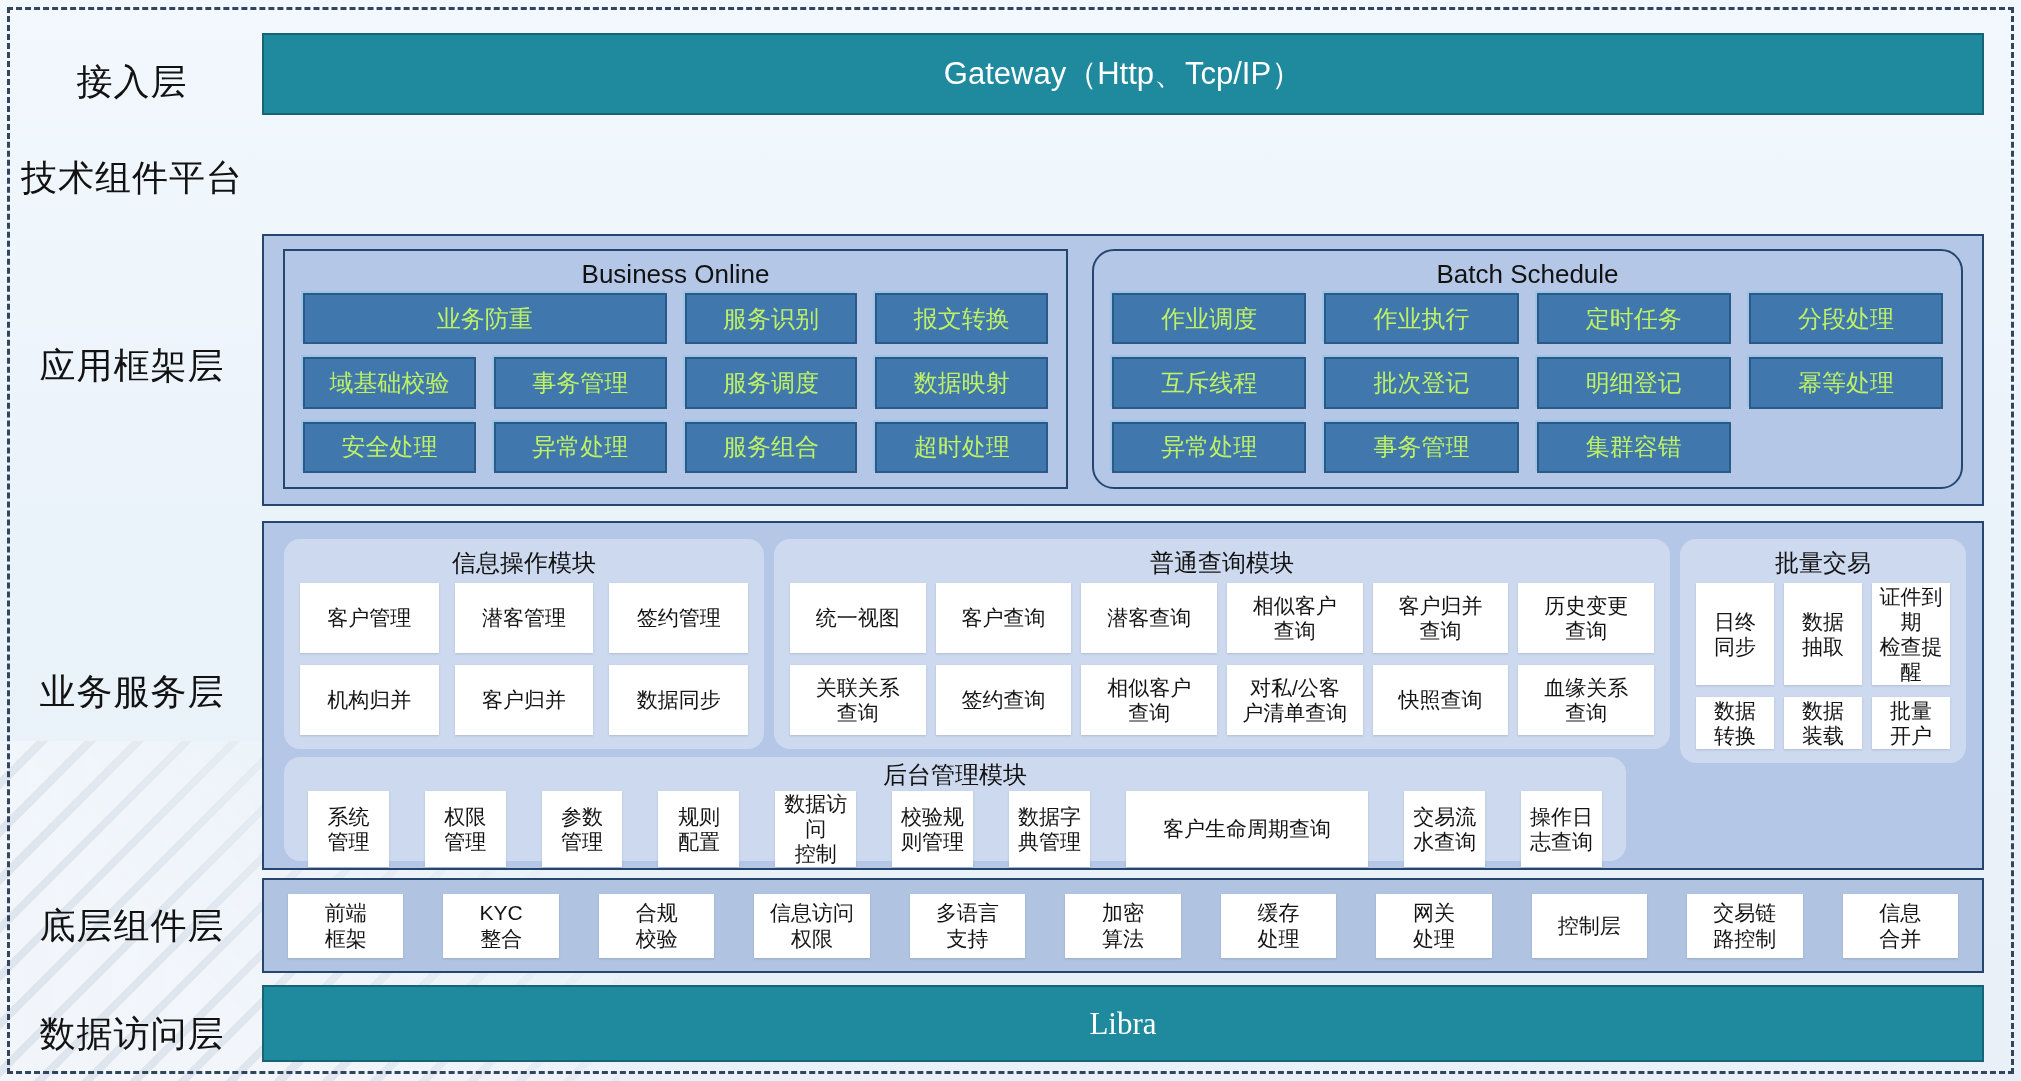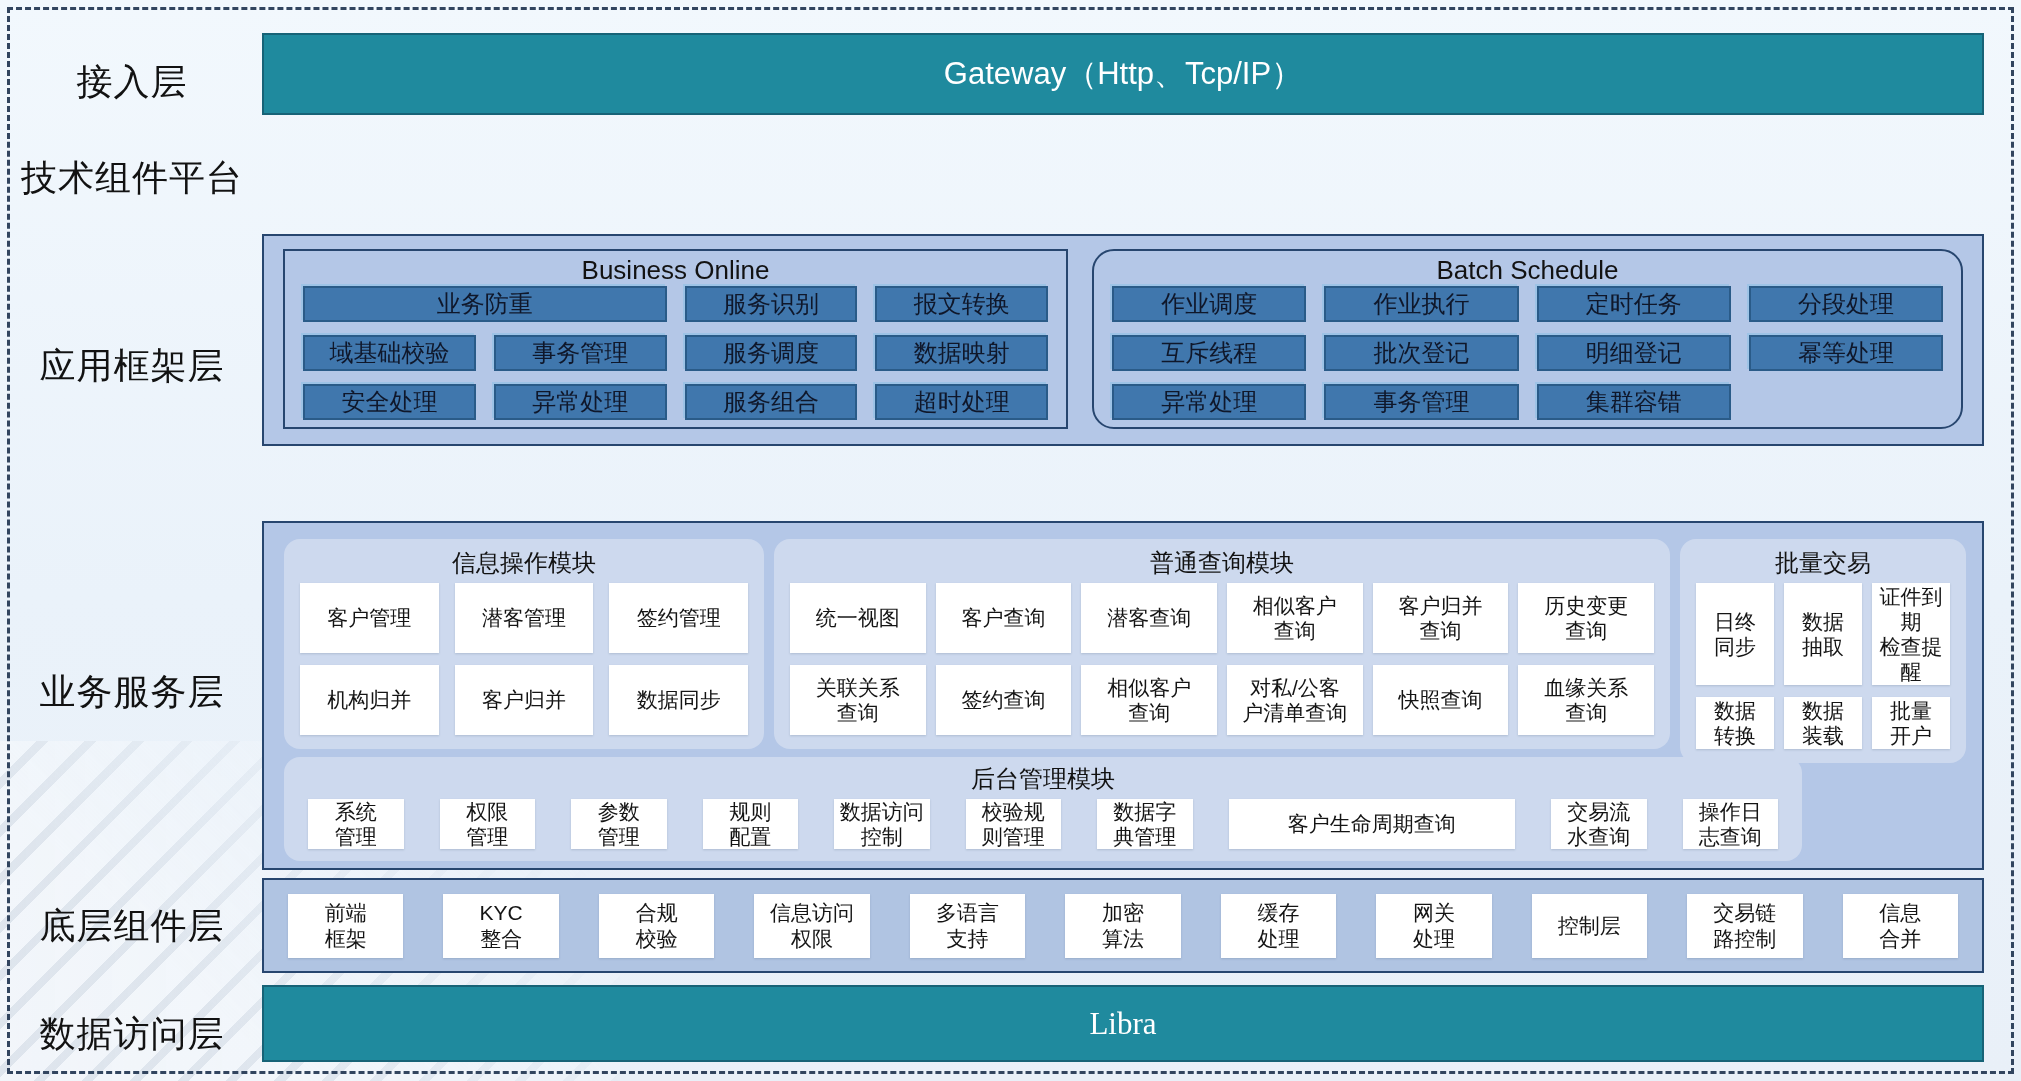--- a/index.html
+++ b/index.html
@@ -27,46 +27,46 @@
   .bar{position:absolute;left:262px;width:1722px;box-sizing:border-box;}
 
   .gateway{top:33px;height:82px;background:var(--teal);border:2px solid var(--teal-border);
     display:flex;align-items:center;justify-content:center;color:#fff;font-size:31px;}
 
   .techbar{top:128px;height:83px;background:var(--steel-bar);border:2px solid var(--navy);
     display:flex;align-items:center;justify-content:space-between;padding:0 64px;}
   .tech-btn{width:312px;height:54px;background:var(--btn-dark);border:2px solid var(--btn-dark-border);
     color:#fff;font-size:25px;display:flex;align-items:center;justify-content:center;box-sizing:border-box;}
 
-  .appbox{top:234px;height:212px;background:var(--steel-bg);border:2px solid var(--navy);
+  .appbox{top:234px;height:272px;background:var(--steel-bg);border:2px solid var(--navy);
     display:flex;gap:24px;padding:13px 19px 15px;}
   .subbox{border:2px solid var(--navy);background:var(--steel-bg);box-sizing:border-box;
     display:flex;flex-direction:column;padding:4px 18px 14px;}
   .subbox.bo{flex:0 0 785px;}
   .subbox.bs{flex:1;border-radius:22px;}
   .subbox-title{height:38px;display:flex;align-items:center;justify-content:center;
     font-size:26px;color:var(--ink);}
   .subgrid{flex:1;display:grid;grid-template-columns:repeat(4,1fr);gap:13px 18px;}
   .cell-steel{background:var(--btn-steel);border:2px solid var(--btn-steel-border);
-    box-shadow:-2px -2px 0 var(--hl);color:#0f172a;font-size:24px;
+    box-shadow:-2px -2px 0 var(--hl);color:#bef264;font-size:24px;
     display:flex;align-items:center;justify-content:center;box-sizing:border-box;}
 
   .bizbox{top:521px;height:349px;background:var(--steel-bg);border:2px solid var(--navy);}
   .panel{position:absolute;background:var(--panel);border-radius:16px;box-sizing:border-box;
     display:flex;flex-direction:column;padding:4px 16px 14px;}
   .panel-title{height:40px;display:flex;align-items:center;justify-content:center;
     font-size:24px;color:var(--ink);}
   .panel-grid{flex:1;display:grid;gap:12px 16px;}
   .p-info{left:20px;top:16px;width:480px;height:210px;}
   .p-info .panel-grid{grid-template-columns:repeat(3,1fr);}
   .p-query{left:510px;top:16px;width:896px;height:210px;}
   .p-query .panel-grid{grid-template-columns:repeat(6,1fr);gap:12px 10px;}
   .p-batch{left:1416px;top:16px;width:286px;height:224px;}
   .p-batch .panel-grid{grid-template-columns:repeat(3,1fr);gap:12px 10px;}
-  .p-admin{left:20px;top:234px;width:1518px;height:104px;padding:2px 24px 12px;}
+  .p-admin{left:20px;top:234px;width:1342px;height:104px;padding:2px 24px 12px;}
   .admin-row{flex:1;display:flex;gap:36px;align-items:stretch;}
   .cell-white{background:#fff;color:#141414;font-size:21px;line-height:1.2;
     display:flex;align-items:center;justify-content:center;text-align:center;
     white-space:pre-line;box-shadow:0 1px 2px rgba(40,60,90,.18);}
   .admin-row .cell-white{flex:1;}
 
   .botbar{top:878px;height:95px;background:#b0c4e2;border:2px solid var(--navy);
     display:flex;align-items:center;gap:40px;padding:0 24px;}
   .botbar .cell-white{flex:1;height:64px;}
 

